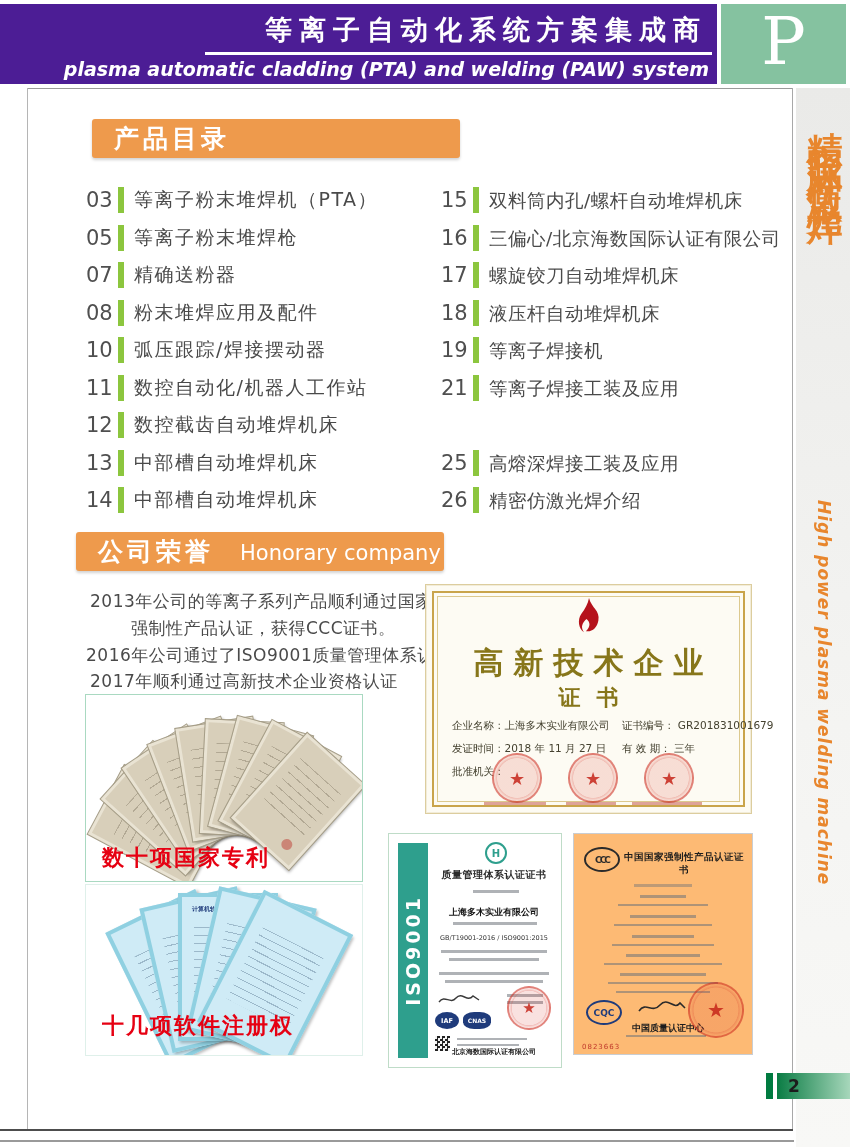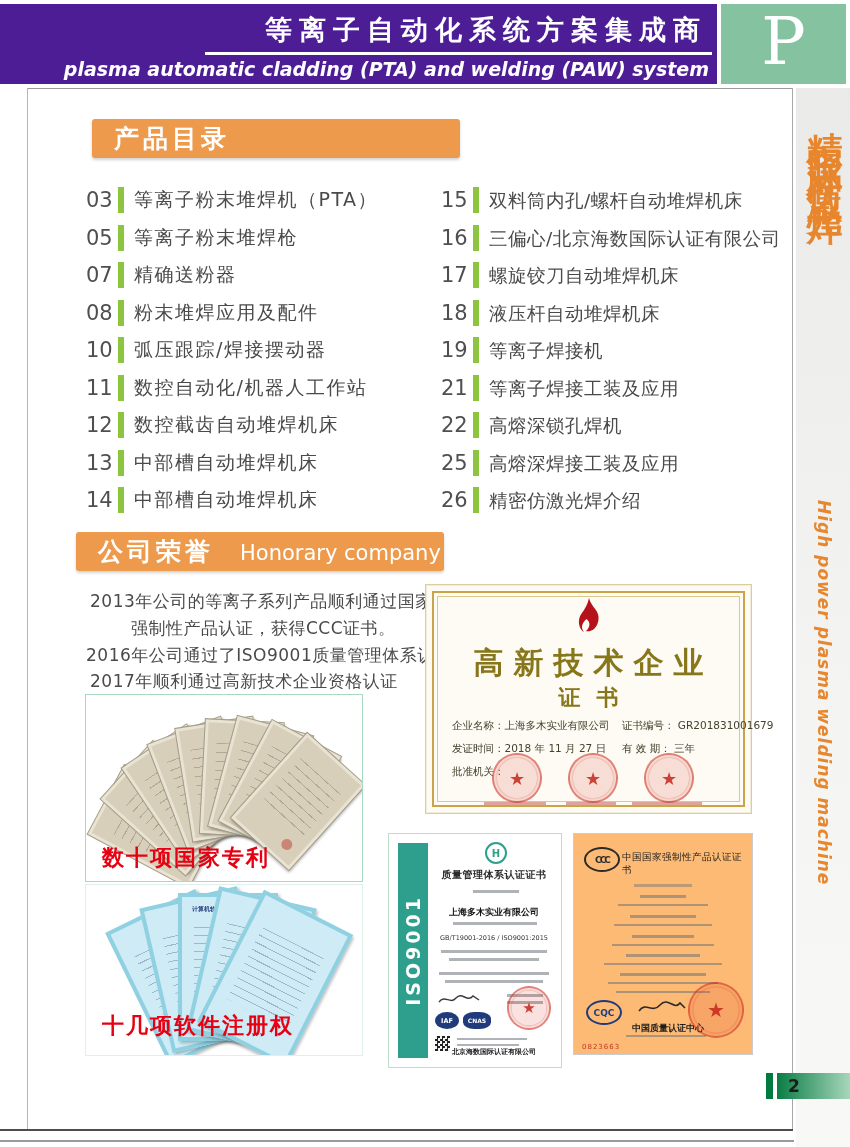--- a/index.html
+++ b/index.html
@@ -116,22 +116,22 @@
   .qr{position:absolute;width:15px;height:15px;
       background:repeating-conic-gradient(#222 0% 25%,#f4f4f4 0% 50%) 0 0/5px 5px;}
   .iso-footer{position:absolute;left:44px;bottom:10px;width:122px;text-align:center;font-size:7px;
               font-weight:bold;color:#222;}
 
   
   .cert-ccc{left:573px;top:833px;width:178px;height:220px;background:#fdba74;border:1px solid #C9CDD2;}
   .ccc-logo{position:absolute;left:10px;top:13px;width:32px;height:21px;border:2px solid #2b2b2b;
             border-radius:50%;display:flex;align-items:center;justify-content:center;
             font-size:9px;font-weight:bold;letter-spacing:-2px;color:#2b2b2b;}
-  .ccc-title{position:absolute;left:48px;top:17px;width:124px;font-size:9.5px;font-weight:normal;
-             color:#1d1d1d;letter-spacing:0.5px;}
+  .ccc-title{position:absolute;left:48px;top:17px;width:124px;font-size:9.5px;font-weight:bold;
+             color:#1d1d1d;letter-spacing:0.5px;text-align:center;}
   .cqc-logo{position:absolute;left:12px;top:166px;width:32px;height:21px;border:2px solid #1F3B7B;
             border-radius:50%;display:flex;align-items:center;justify-content:center;
             font-size:9px;font-weight:bold;color:#1F3B7B;}
   .ccc-org{position:absolute;left:44px;top:188px;width:100px;text-align:center;font-size:9px;
            font-weight:bold;color:#1d1d1d;}
   .ccc-serial{position:absolute;left:8px;bottom:3px;font-size:7px;color:#C0392B;letter-spacing:1px;}
 
   
   .pn-bar{left:766px;top:1073px;width:7px;height:26px;background:#007B40;}
   .pn-box{left:777px;top:1073px;width:73px;height:26px;
@@ -236,25 +236,20 @@
   </div>
   <div class="toc-item toc-col-right" style="left:441px;top:335px;">
     <span class="toc-num">19</span>
       <span class="toc-bar"></span>
       <span class="toc-label">等离子焊接机</span>
   </div>
   <div class="toc-item toc-col-right" style="left:441px;top:373px;">
     <span class="toc-num">21</span>
       <span class="toc-bar"></span>
       <span class="toc-label">等离子焊接工装及应用</span>
-  </div>
-  <div class="toc-item toc-col-right" style="left:441px;top:410px;">
-    <span class="toc-num">22</span>
-      <span class="toc-bar"></span>
-      <span class="toc-label">高熔深锁孔焊机</span>
   </div>
   <div class="toc-item toc-col-right" style="left:441px;top:448px;">
     <span class="toc-num">25</span>
       <span class="toc-bar"></span>
       <span class="toc-label">高熔深焊接工装及应用</span>
   </div>
   <div class="toc-item toc-col-right" style="left:441px;top:485px;">
     <span class="toc-num">26</span>
       <span class="toc-bar"></span>
       <span class="toc-label">精密仿激光焊介绍</span>

